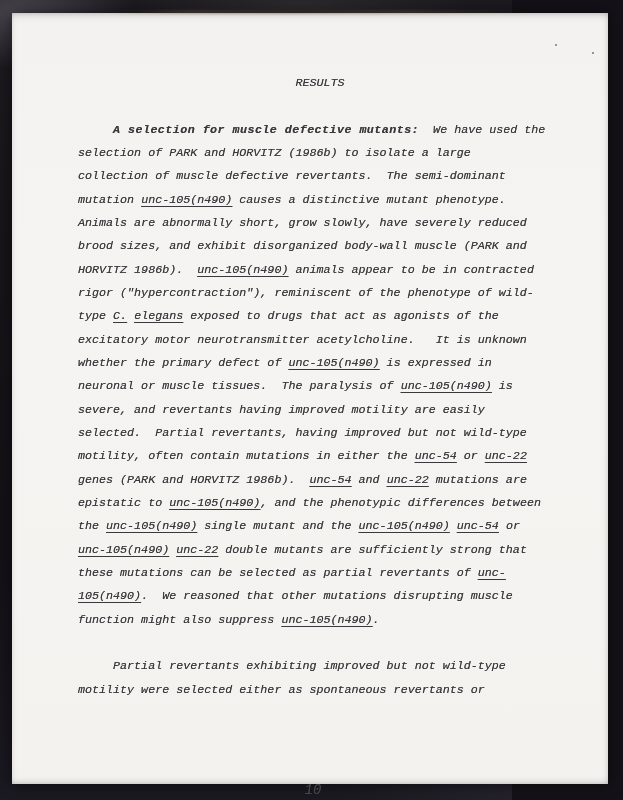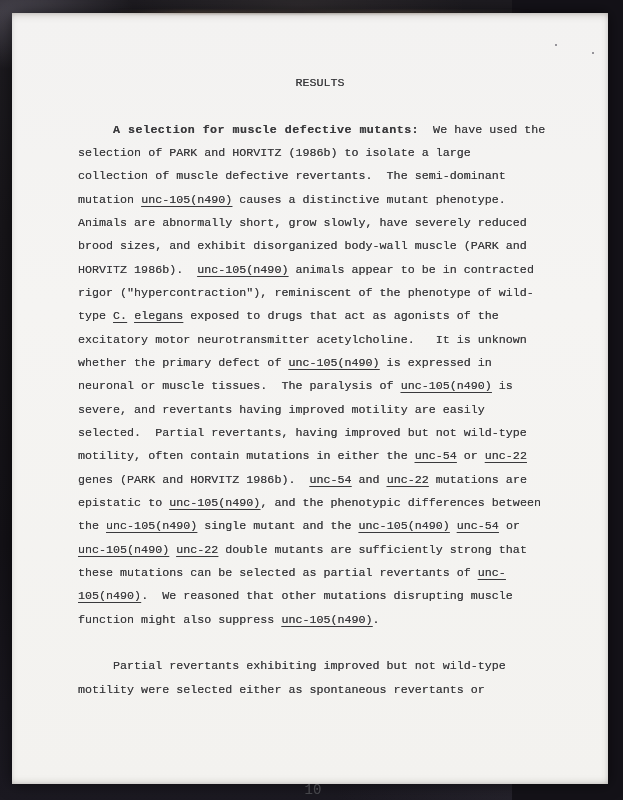--- a/index.html
+++ b/index.html
@@ -8,20 +8,21 @@
     background:#141218;
     font-family:"Liberation Mono","DejaVu Sans Mono",monospace;
   }
   .mat {
     position:relative; width:512px; height:800px;
     background:
       radial-gradient(160px 80px at 18px 12px, rgba(130,125,140,.42), rgba(130,125,140,0) 72%),
       radial-gradient(220px 60px at 300px 6px, rgba(110,100,95,.20), rgba(110,100,95,0) 75%),
       radial-gradient(320px 130px at 560px 795px, rgba(95,90,105,.16), rgba(95,90,105,0) 70%),
       linear-gradient(180deg, #1d1b20 0%, #171519 28%, #131116 68%, #1b1921 100%);
+    font-style: italic;
   }
   .paper {
     position:absolute; left:12px; top:13px; width:596px; height:771px;
     background:linear-gradient(180deg,#f3f2f1 0%,#f5f4f2 38%,#f3f2ef 100%);
     box-shadow:
       0 0 14px rgba(0,0,0,.55),
       inset 0 7px 10px -8px rgba(95,82,70,.55),
       inset 0 -6px 9px -7px rgba(60,55,50,.38),
       inset -5px 0 9px -7px rgba(60,55,50,.30),
       inset 4px 0 8px -7px rgba(60,55,50,.22);

